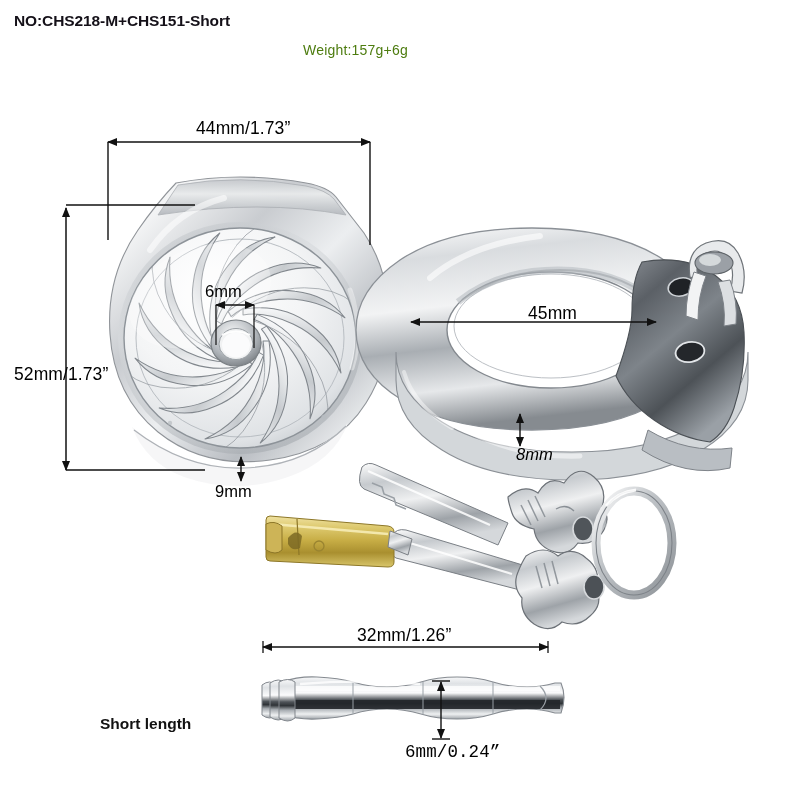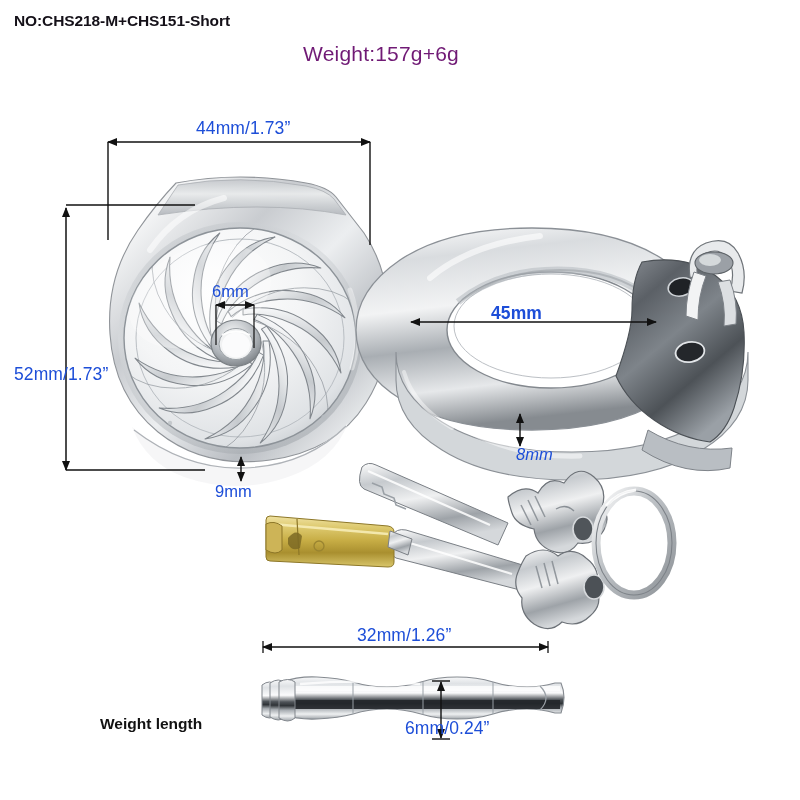--- a/index.html
+++ b/index.html
@@ -12,40 +12,40 @@
   }
   .stage{position:absolute;left:0;top:0;width:788px;height:800px;}
   .abs{position:absolute;}
 
   
   .sku{
     left:14px;top:12px;font-size:15.5px;font-weight:bold;
     letter-spacing:-0.1px;color:#141018;white-space:nowrap;
   }
   .weight{
-    left:303px;top:42px;font-size:21px;font-weight:400;
-    color:#701a75;white-space:nowrap;letter-spacing:0.2px;
+    left:303px;top:42px;font-size:14px;font-weight:400;
+    color:#4d7c0f;white-space:nowrap;letter-spacing:0.2px;
   }
   .shortlen{
     left:100px;top:715px;font-size:15.5px;font-weight:bold;
     color:#121212;white-space:nowrap;
   }
   .dim-label{
-    font-size:17.5px;font-weight:400;color:#1d4ed8;white-space:nowrap;
+    font-size:17.5px;font-weight:400;color:#000000;white-space:nowrap;
     letter-spacing:0.1px;
   }
   .dim-label.sm{font-size:16.5px;}
   .lbl-44{left:196px;top:118px;}
   .lbl-52{left:14px;top:364px;}
-  .lbl-6mm{left:212px;top:282px;}
+  .lbl-6mm{left:205px;top:282px;}
   .lbl-9mm{left:215px;top:482px;text-align:center;}
-  .lbl-45{left:491px;top:303px;font-weight:bold;}
+  .lbl-45{left:528px;top:303px;}
   .lbl-8mm{left:516px;top:445px;font-style:italic;}
   .lbl-32{left:357px;top:625px;text-align:right;}
-  .lbl-624{left:405px;top:718px;}
+  .lbl-624{left:405px;top:742px;font-family:Liberation Mono, monospace;}
 
   svg.layer{position:absolute;left:0;top:0;width:800px;height:800px;overflow:visible;}
   svg.layer.dims{pointer-events:none;}
 </style>
 </head>
 <body>
 
 <div class="stage">
 
   <svg class="layer art" viewBox="0 0 800 800">
@@ -387,21 +387,21 @@
       <g>
         <line x1="441" y1="682" x2="441" y2="738" marker-start="url(#aL)" marker-end="url(#aR)" stroke-width="1.4"></line>
         <line x1="432" y1="681" x2="450" y2="681" stroke-width="1.4"></line>
         <line x1="432" y1="739" x2="450" y2="739" stroke-width="1.4"></line>
       </g>
     </g>
   </svg>
 
   <div class="abs sku">NO:CHS218-M+CHS151-Short</div>
   <div class="abs weight">Weight:157g+6g</div>
-  <div class="abs shortlen">Weight length</div>
+  <div class="abs shortlen">Short length</div>
 
   <div class="abs dim-label lbl-44">44mm/1.73”</div>
   <div class="abs dim-label lbl-52">52mm/1.73”</div>
   <div class="abs dim-label sm lbl-6mm">6mm</div>
   <div class="abs dim-label sm lbl-9mm">9mm</div>
   <div class="abs dim-label lbl-45">45mm</div>
   <div class="abs dim-label sm lbl-8mm">8mm</div>
   <div class="abs dim-label lbl-32">32mm/1.26”</div>
   <div class="abs dim-label lbl-624">6mm/0.24”</div>
 

